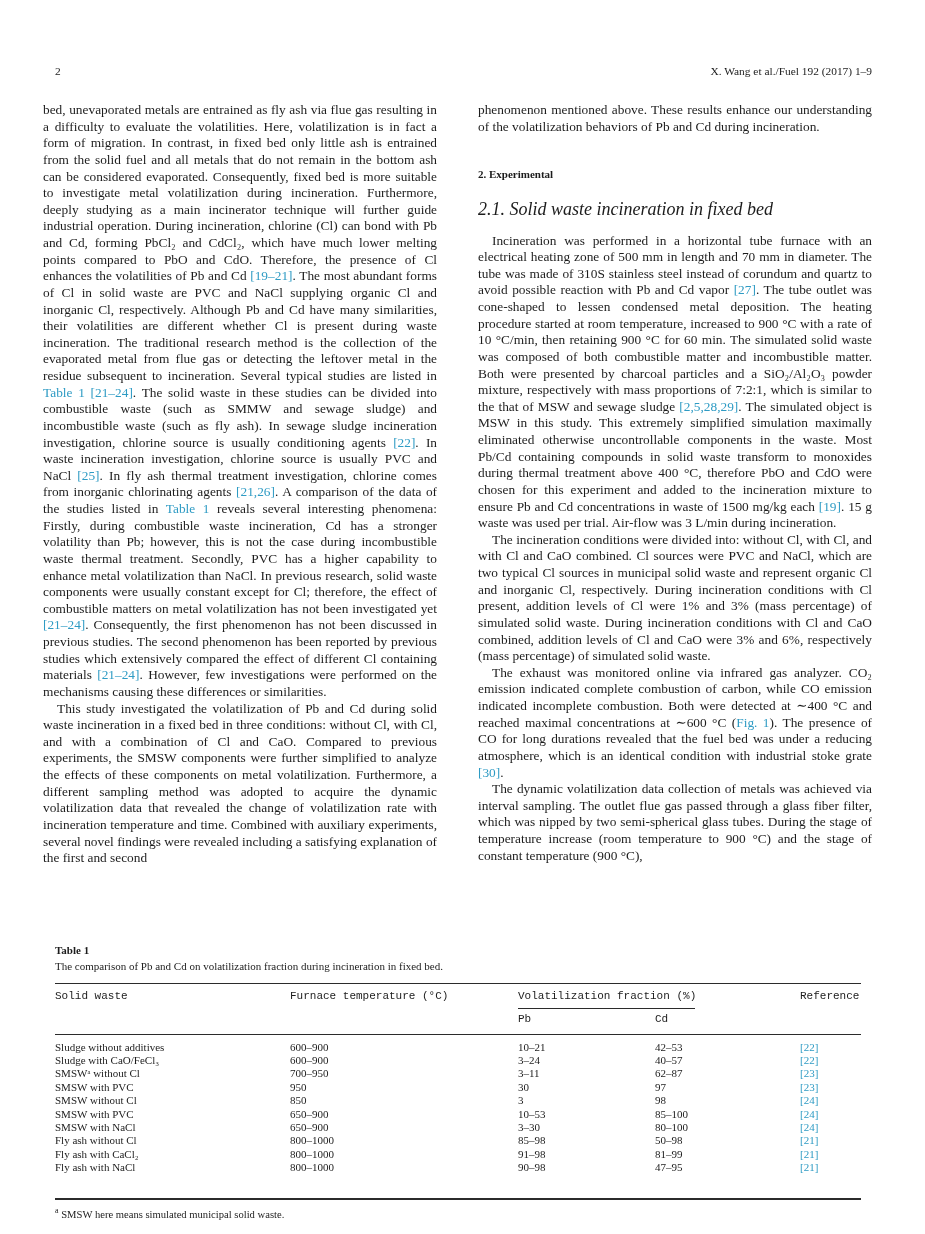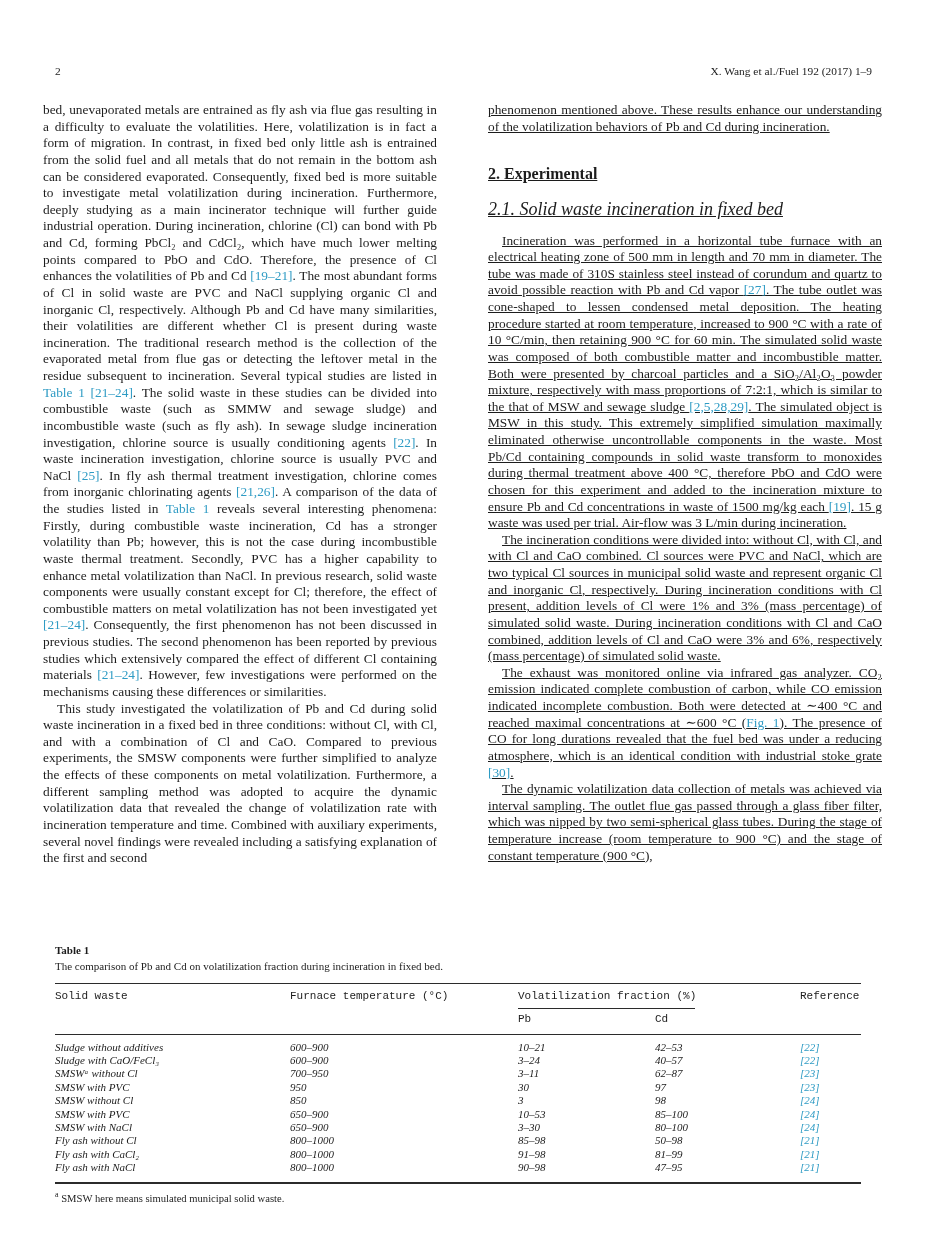--- a/index.html
+++ b/index.html
@@ -11,43 +11,43 @@
   
   .header{position:absolute;top:65px;left:55px;width:817px;height:16px;font-size:11.4px;}
   .pagenum{position:absolute;left:0;top:0;}
   .runhead{position:absolute;left:0;right:0;text-align:right;}
   
   .col{
     position:absolute;top:102px;width:394px;
     font-size:13.35px;line-height:16.62px;text-align:justify;
   }
   .col-left{left:43px;}
-  .col-right{left:488px;text-decoration:underline;}
+  .col-right{left:478px;}
   .col p{margin:0;padding:0;}
   .indent{text-indent:14px;}
   .sec{
-    font-size:16px;font-weight:bold;margin:31px 0 18px 0;text-align:left;
+    font-size:11px;font-weight:bold;margin:31px 0 18px 0;text-align:left;
   }
   .subsec{
     font-size:18px;font-style:italic;font-weight:normal;margin:0 0 15px 0;text-align:left;
   }
   .cite{color:var(--link,#2e9bc4);}
   
   .table-block{
     position:absolute;left:55px;top:944px;width:806px;
     font-size:11px;line-height:13.4px;color:#1c1c1c;text-align:left;
   }
   .tlabel{font-weight:bold;margin:0 0 3px 0;}
   .tcaption{margin:0 0 9px 0;color:#222222;}
   .ttable{border-top:1.5px solid var(--rule,#2b2b2b);border-bottom:2px solid var(--rule,#2b2b2b);}
   .thead{border-bottom:1.8px solid var(--rule,#2b2b2b);padding:6px 0 0 0;font-family:Liberation Mono, monospace;}
   .hrow1{display:grid;grid-template-columns:235px 228px 282px 1fr;}
   .grouphead{display:inline-block;width:177px;border-bottom:1px solid var(--rule,#2b2b2b);padding-bottom:5px;}
   .hrow2{padding:4px 0 7px 0;display:grid;grid-template-columns:235px 228px 137px 145px 1fr;}
-  .tbody{padding:6px 0 7px 0;font-style:italic;}
+  .tbody{padding:6px 0 23px 0;}
   .trow{display:grid;grid-template-columns:235px 228px 137px 145px 1fr;}
   .tcell{overflow:hidden;white-space:nowrap;}
   .footnote{margin-top:8px;font-size:10.6px;color:#1c1c1c;}
   .footnote sup{font-size:8px;line-height:0;}
 </style>
 </head>
 <body>
 
 <div class="page">
 

